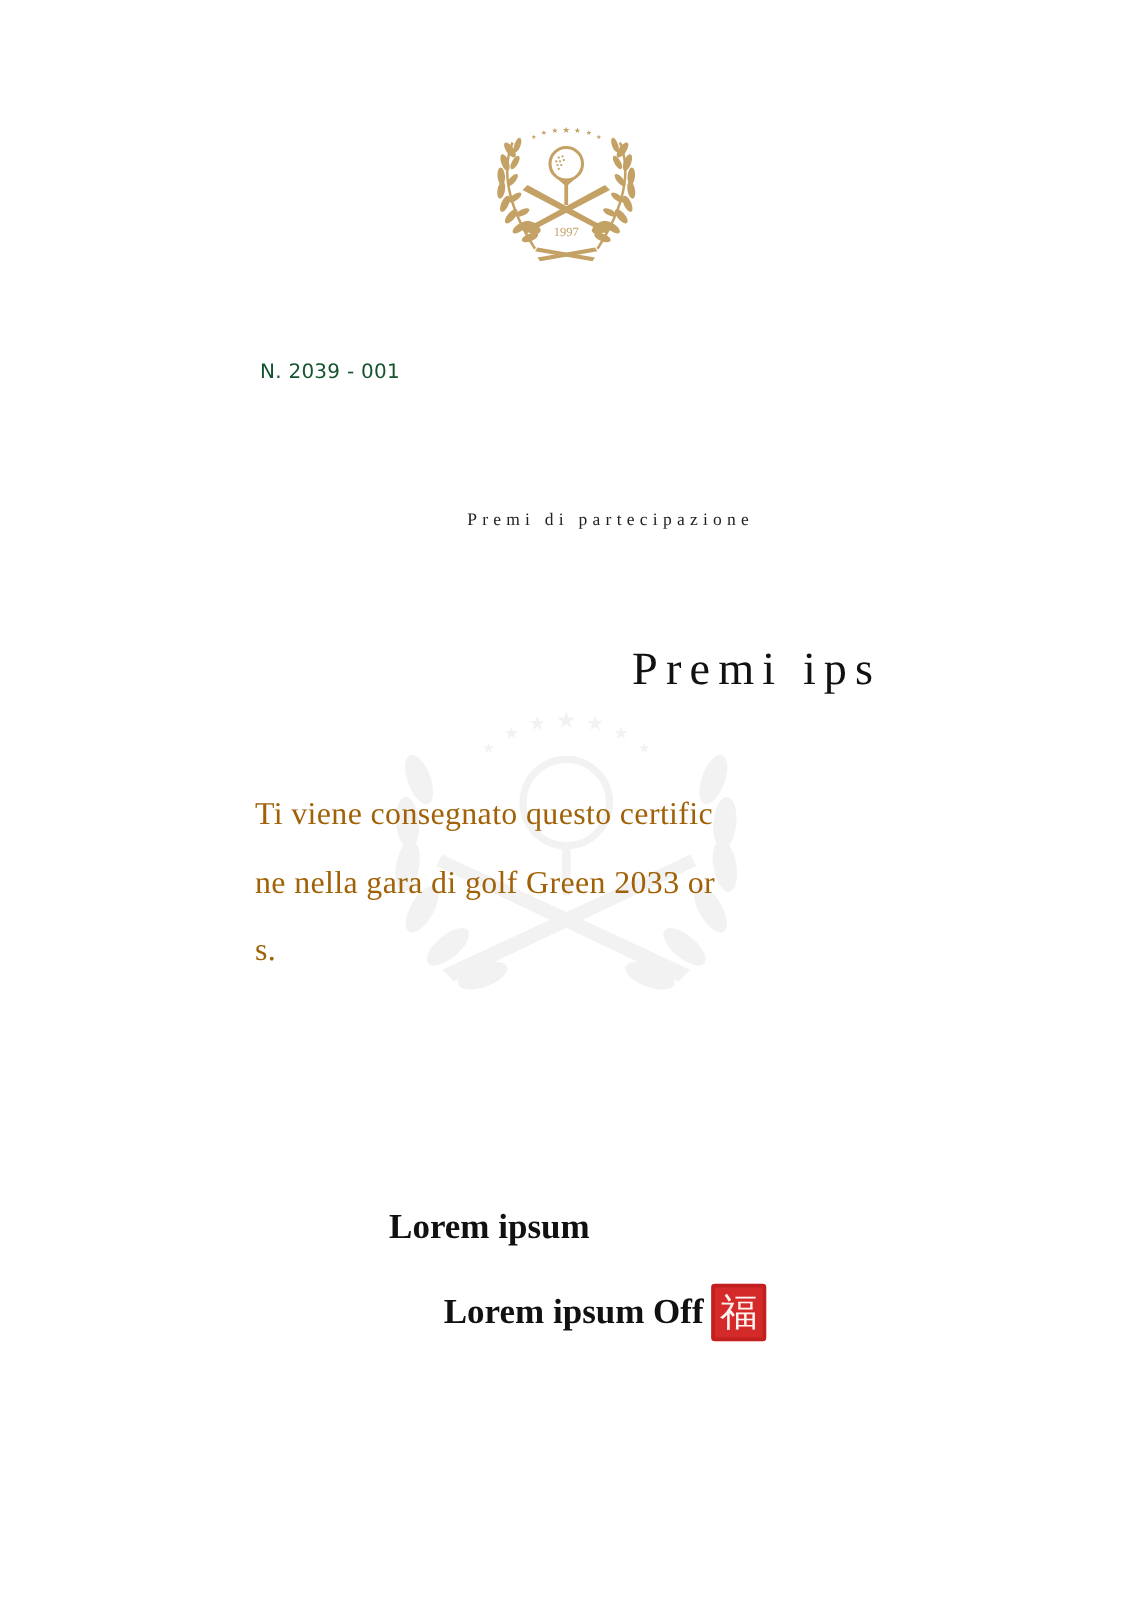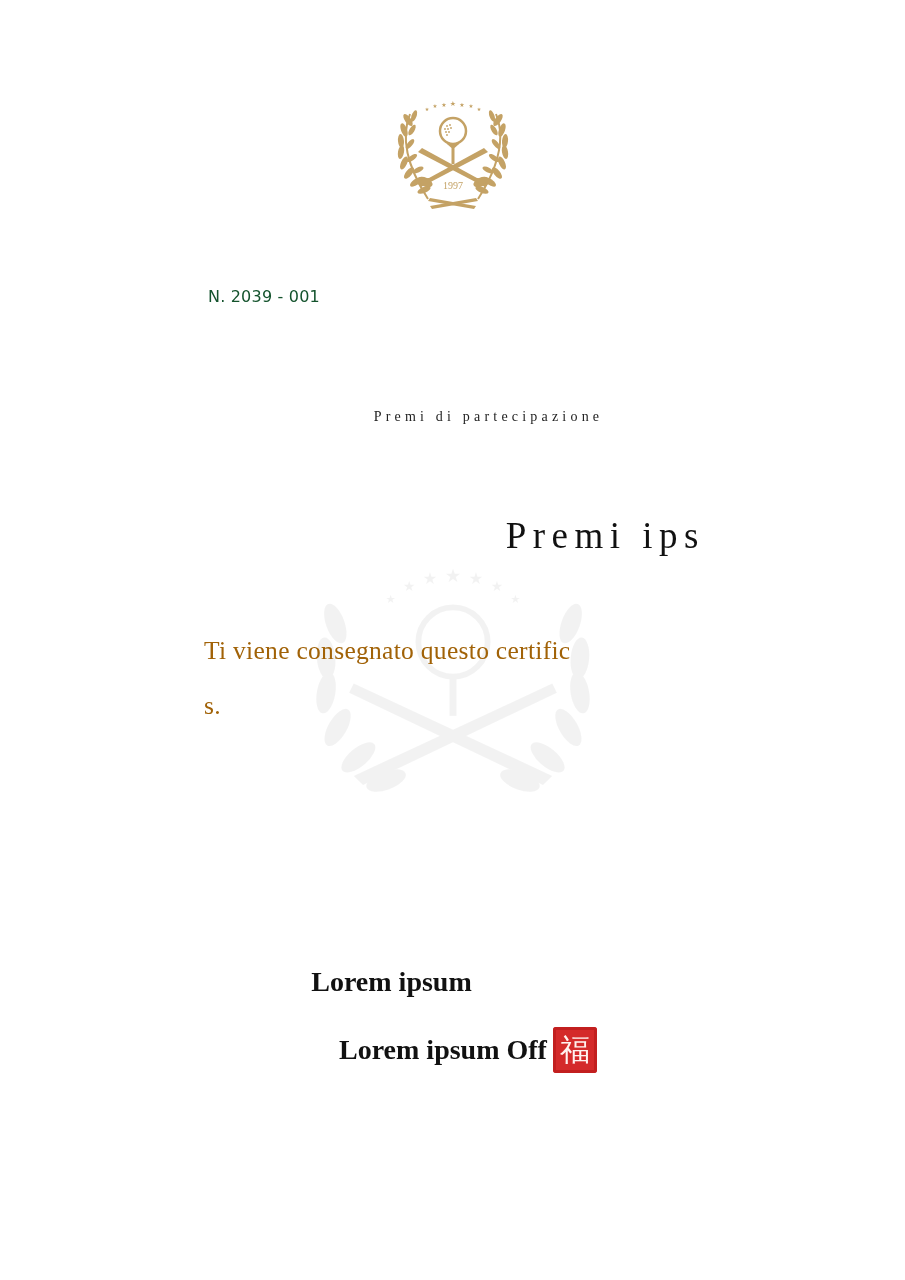--- a/index.html
+++ b/index.html
@@ -35,21 +35,21 @@
     }
     .body-line { white-space: nowrap; display: block; }
     .sign-name {
       left: 0; width: 783px; top: 966px; text-align: center;
       font-family: "Liberation Serif", serif; font-weight: bold; font-size: 28px;
     }
     .sign-title-row {
       left: 339px; top: 1027px; display: flex; align-items: center; gap: 6px;
     }
     .sign-title {
-      font-family: "Liberation Serif", serif; font-weight: bold; font-size: 28px;
+      font-family: "Liberation Serif", serif; font-weight: bold; font-size: 28px; margin-left: 16px;
     }
     .seal {
       width: 44px; height: 46px; background: #d42a2a; border-radius: 3px;
       display: flex; align-items: center; justify-content: center;
       color: #fff3f0; font-size: 30px; font-family: "DejaVu Serif", serif;
       box-shadow: inset 0 0 0 3px #c21f1f;
     }
   </style>
 </head>
 <body>
@@ -162,20 +162,21 @@
 </svg>
 
 <div class="abs cert-number">N. 2039 - 001</div>
 
 <div class="abs subtitle">Premi di partecipazione</div>
 
 <div class="abs recipient">Premi ips</div>
 
 <div class="abs body-text">
   <span class="body-line">Ti viene consegnato questo certific</span>
+  <span class="body-line">ne nella gara di golf Green 2033 or</span>
   <span class="body-line">s.</span>
 </div>
 
 <div class="abs sign-name">Lorem ipsum</div>
 
 <div class="abs sign-title-row">
   <span class="sign-title">Lorem ipsum Off</span>
   <span class="seal">福</span>
 </div>
 

